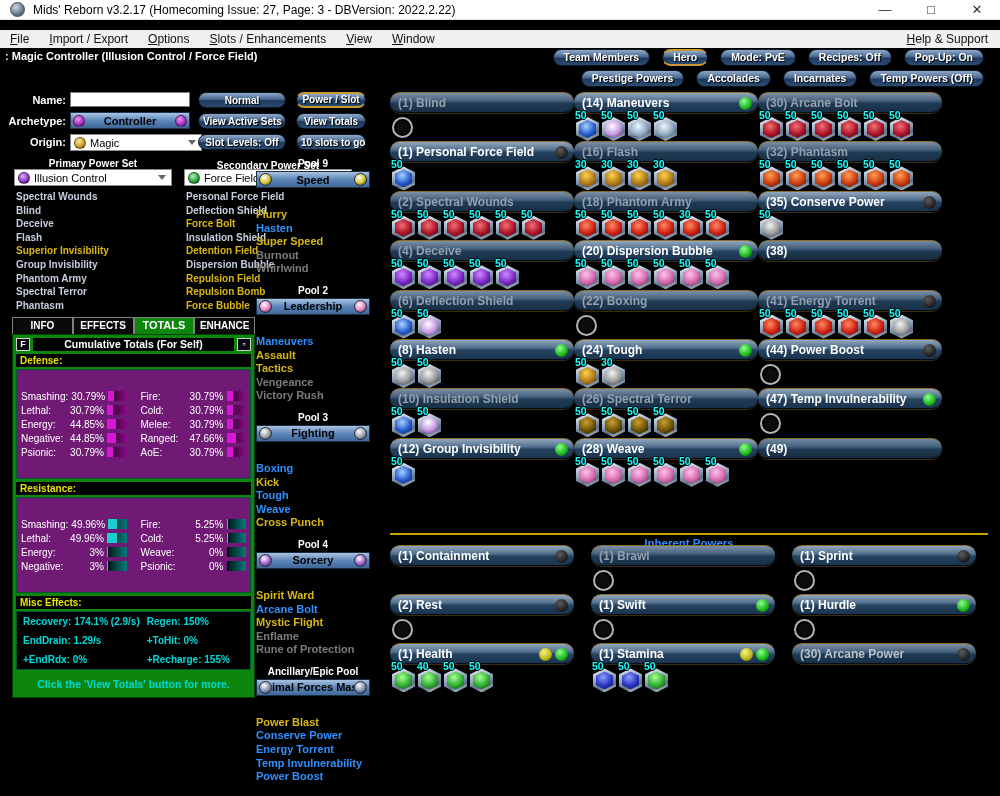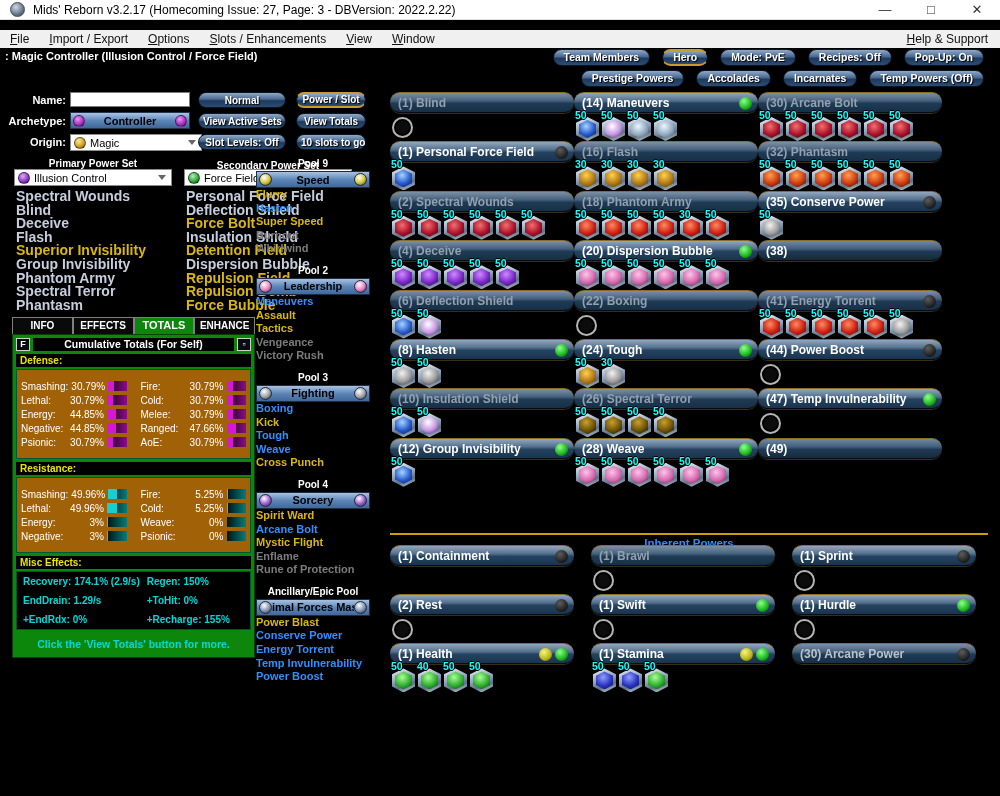--- a/index.html
+++ b/index.html
@@ -37,46 +37,46 @@
   .combo .chev { margin-left:auto; width:0; height:0; border-left:4px solid transparent; border-right:4px solid transparent; border-top:5px solid #666; margin-right:2px;}
   .orb { width:12px; height:12px; border-radius:50%; margin-right:4px; flex:0 0 auto; border:1px solid rgba(0,0,0,.45); }
   #archetype-select { position:absolute; left:70px; top:64px; width:120px; height:17px; border:1px solid #24364e;
       background:linear-gradient(180deg,#aac4e4,#5d87b8 50%,#3e6696); display:flex; align-items:center; justify-content:space-between; padding:0 2px;
       font-size:11px; font-weight:bold; color:#000; }
   #panel-btns { position:absolute; left:198px; top:44px; width:168px; display:grid; grid-template-columns:88px 70px; gap:5px 10px; }
   #panel-btns .pill { height:16px; font-size:10px; padding:0 4px; }
 
   
   .col-head { position:absolute; font-size:10px; font-weight:bold; color:#fff; text-align:center; }
-  .ps-list { position:absolute; font-size:14px; font-weight:bold; line-height:13.6px; }
+  .ps-list { position:absolute; font-size:10px; font-weight:bold; line-height:13.6px; }
   .ps-item, .pool-item { white-space:nowrap; }
   .ps-list .taken { color:#c6cede; }
   .pool-block .taken { color:#2e90ff; }
   .avail { color:#d9b710; }
   .locked { color:#7c7c7c; }
 
   #pools { position:absolute; left:256px; top:110px; width:114px; }
   .pool-group-label { font-size:10px; font-weight:bold; color:#fff; text-align:center; margin-bottom:2px; }
   .pool-header { height:17px; border:1px solid #1d2d42; background:linear-gradient(180deg,#a9c2e0,#5d86b8 50%,#40689a);
-      display:flex; align-items:center; justify-content:space-between; padding:0 2px; margin-bottom:0; }
+      display:flex; align-items:center; justify-content:space-between; padding:0 2px; margin-bottom:20px; }
   .pool-header .pname { font-size:11px; font-weight:bold; color:#000; flex:1 1 auto; text-align:center; overflow:hidden; white-space:nowrap; }
   .pool-icon { width:13px; height:13px; border-radius:50%; border:1px solid #202a38; flex:0 0 auto; }
   .pool-items { font-size:11px; font-weight:bold; line-height:13.6px; margin-bottom:9px; }
 
   
   #totals { position:absolute; left:12px; top:269px; width:243px; }
   #tabs { display:flex; height:17px; }
   .tab { flex:1; border:1px solid #808080; border-bottom:none; background:#0a0a0a; color:#fff; font-size:10px; font-weight:bold; text-align:center; line-height:15px; }
   .tab.active { background:#0c870c; font-size:11px; }
   #totals-body { background:#0c870c; border:1px solid #064006; padding:3px; }
   #totals-hdr { display:flex; gap:3px; align-items:center; margin-bottom:3px; }
   .mini-btn { width:14px; height:13px; background:#0a0a14; border:1px solid #cfcfcf; color:#fff; font-size:9px; font-weight:bold; text-align:center; line-height:11px; }
   #totals-title { flex:1; background:#000; color:#fff; font-size:10.5px; font-weight:bold; text-align:center; line-height:13px; height:13px; }
   .sect-strip { background:#000; color:#e8e400; font-size:10px; font-weight:bold; padding:1px 4px; margin:3px 0 2px; }
-  .stat-box { background:#a16207; border:1px solid #053; padding:9px 4px; display:flex; gap:14px; }
+  .stat-box { background:#701a75; border:1px solid #053; padding:19px 4px; display:flex; gap:14px; }
   .stat-col { flex:1; }
   .stat-row { display:flex; align-items:center; height:14px; font-size:10px; color:#fff; }
   .stat-label { flex:0 0 46px; }
   .stat-val { flex:0 0 40px; text-align:right; padding-right:3px; }
   .stat-track { flex:1; height:10px; position:relative; }
   .def .stat-track { background:linear-gradient(90deg,#17000f,#8c0b8c); }
   .res .stat-track { background:linear-gradient(90deg,#001414,#067c7c); }
   .stat-fill { position:absolute; left:0; top:0; height:100%; }
   .def .stat-fill { background:#d816d8; }
   .res .stat-fill { background:#17cfcf; }

